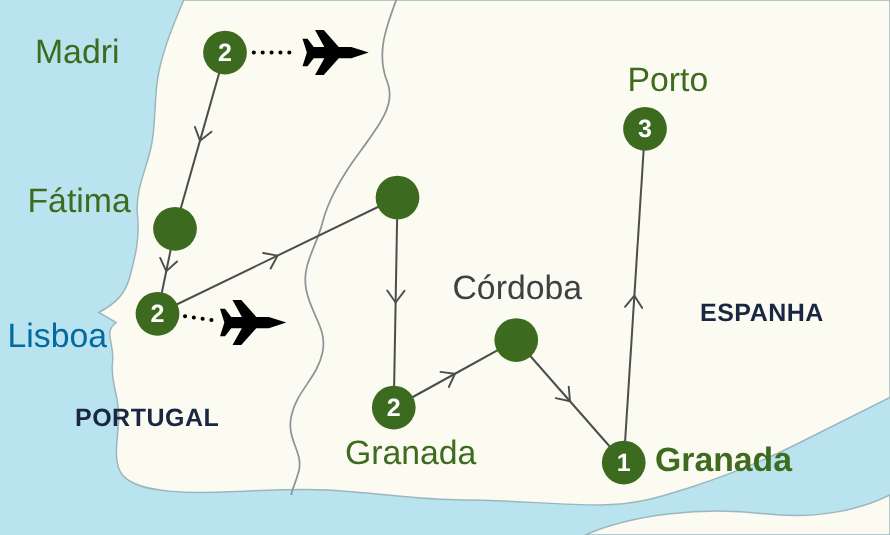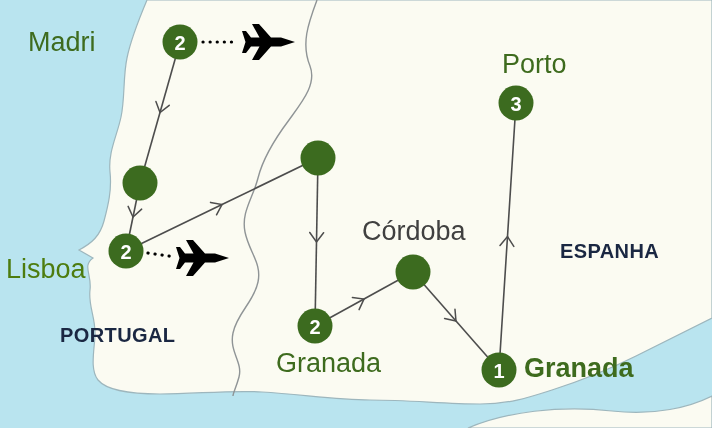--- a/index.html
+++ b/index.html
@@ -110,24 +110,25 @@
   </svg>
 
   <div id="overlay">
       <div class="city-marker" style="left: 180px; top: 42px; background: rgb(60, 107, 31);">
         <span style="color: rgb(255, 255, 255);">2</span>
       </div>
       <div class="city-label" style="left: 28px; top: 42px; color: rgb(62, 107, 30);">Madri</div>
       <div class="city-marker" style="left: 140px; top: 183px; background: rgb(60, 107, 31);">
         <span style="color: rgb(255, 255, 255);"></span>
       </div>
+      <div class="city-label" style="left: 22px; top: 161px; color: rgb(62, 107, 30);">Fátima</div>
       <div class="city-marker" style="left: 126px; top: 251px; background: rgb(60, 107, 31);">
         <span style="color: rgb(255, 255, 255);">2</span>
       </div>
-      <div class="city-label" style="left: 6px; top: 269px; color: #4d7c0f; text-align: center;">Lisboa</div>
+      <div class="city-label" style="left: 6px; top: 269px; color: #0369a1; text-align: center;">Lisboa</div>
       <div class="city-marker" style="left: 318px; top: 158px; background: rgb(60, 107, 31);">
         <span style="color: rgb(255, 255, 255);"></span>
       </div>
       <div class="city-marker" style="left: 516px; top: 103px; background: rgb(60, 107, 31);">
         <span style="color: rgb(255, 255, 255);">3</span>
       </div>
       <div class="city-label" style="left: 502px; top: 64px; color: rgb(62, 107, 30);">Porto</div>
       <div class="city-marker" style="left: 413px; top: 272px; background: rgb(60, 107, 31);">
         <span style="color: rgb(255, 255, 255);"></span>
       </div>

